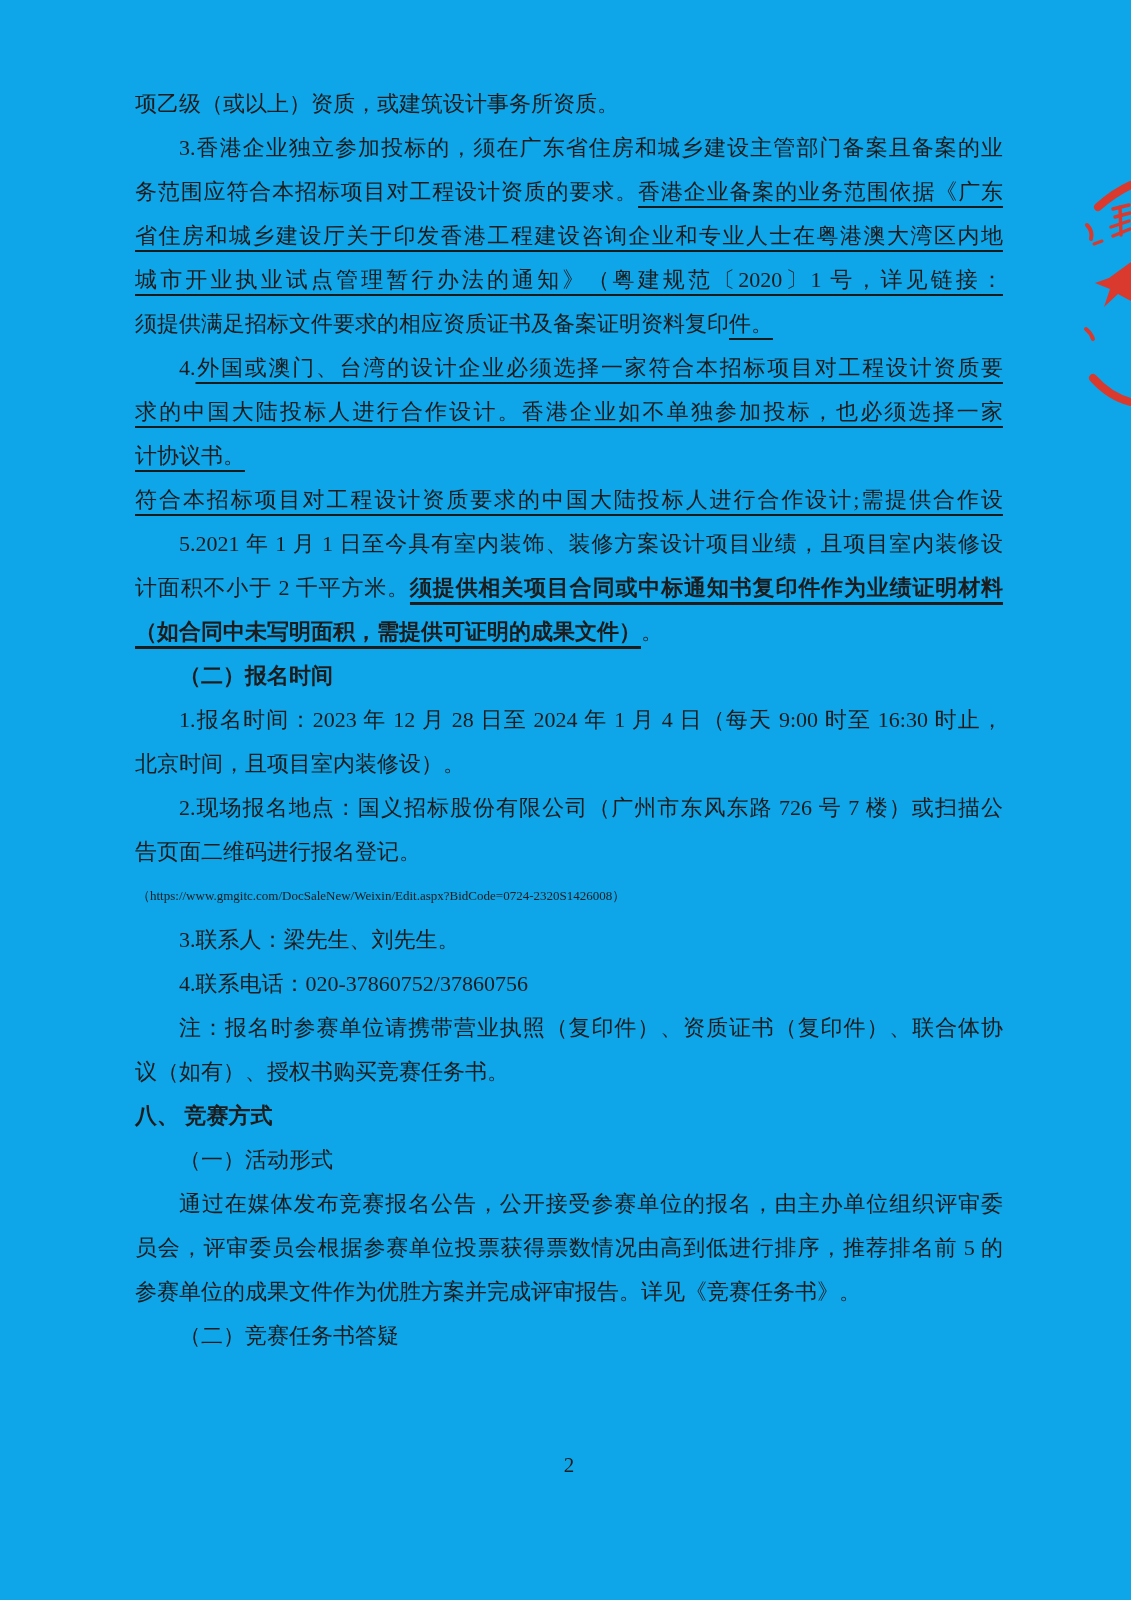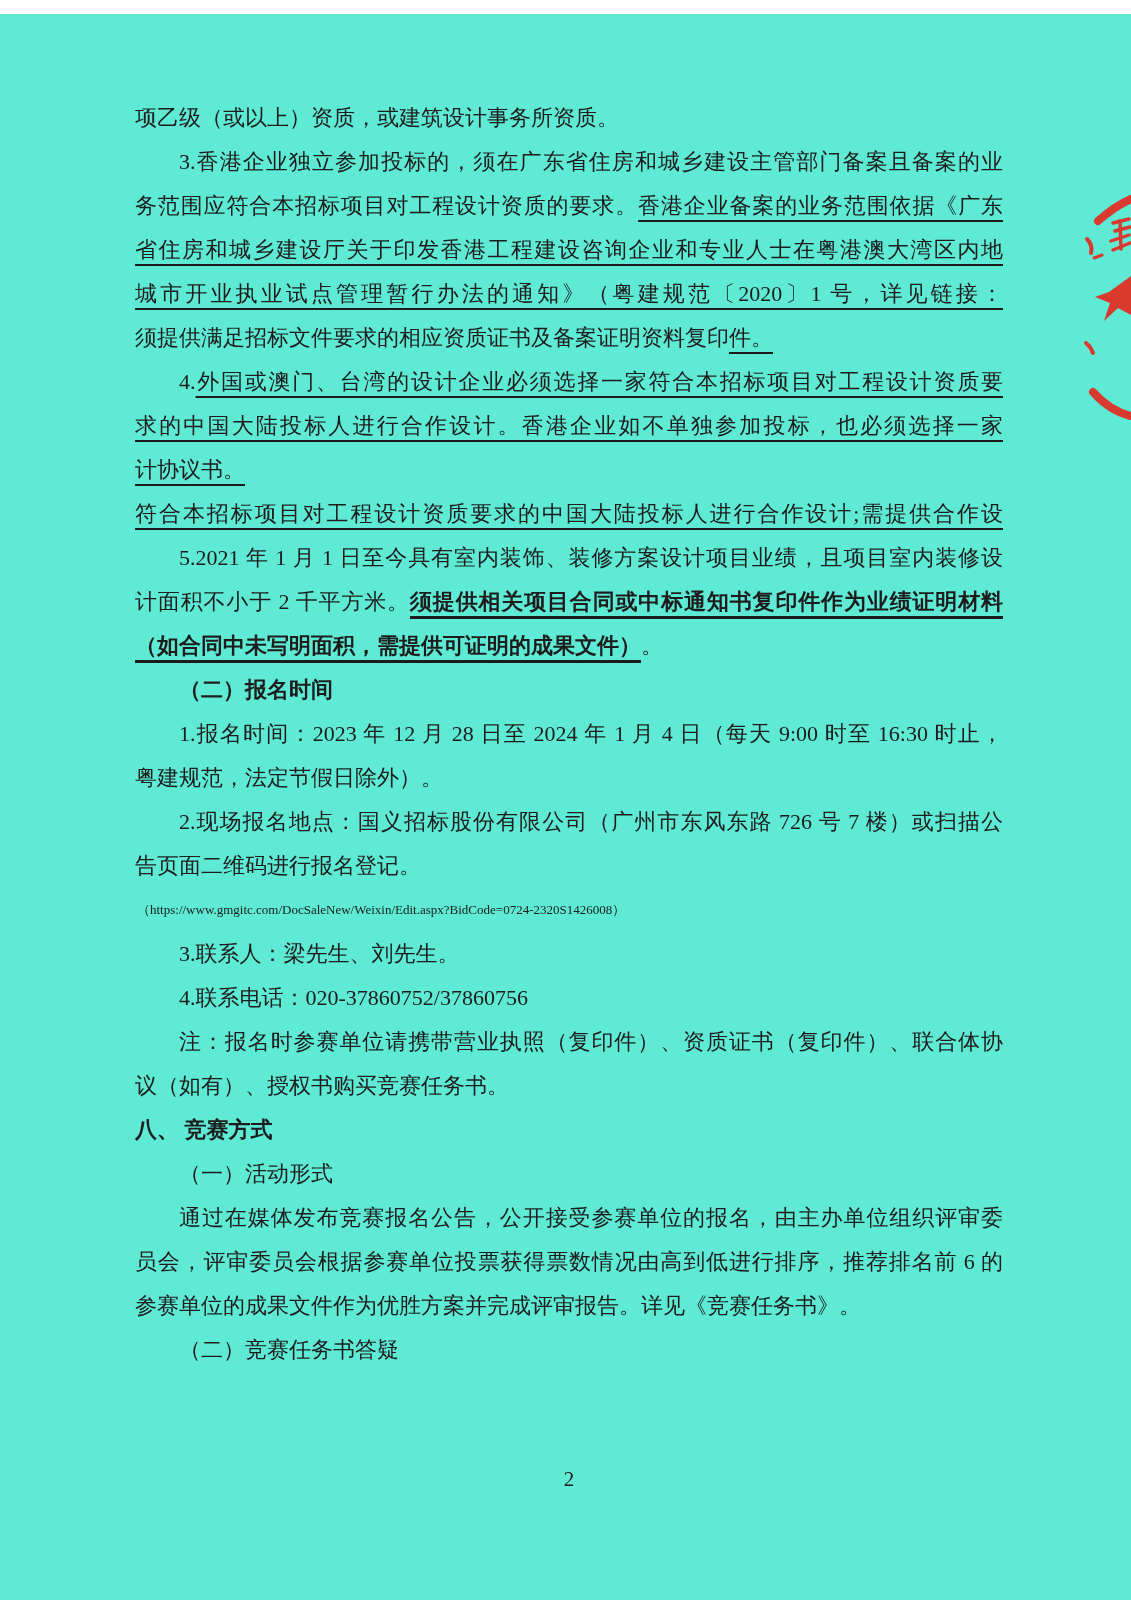--- a/index.html
+++ b/index.html
@@ -5,22 +5,21 @@
   html,body{margin:0;padding:0;}
   body{
     width:1131px;height:1600px;
     background:#ffffff;
     position:relative;
     overflow:hidden;
     font-family:"Liberation Serif","DejaVu Serif",serif;
   }
   .page{
     position:absolute;inset:0;
-    background:#5eead4;
-    margin-top:14px;
+    background:#0ea5e9;
   }
   .doc{
     position:absolute;
     left:135px;top:82px;width:868px;
     color:#1c1c1c;
     font-size:22px;
   }
   .line{
     height:44px;line-height:44px;
     white-space:nowrap;
@@ -72,32 +71,32 @@
       <div class="line"><span>须提供满足招标文件要求的相应资质证书及备案证明资料复印</span><span class="u">件。</span></div>
       <div class="line indent justify"><span>4.</span><span class="u">外国或澳门、台湾的设计企业必须选择一家符合本招标项目对工程设计资质要</span></div>
       <div class="line justify"><span class="u">求的中国大陆投标人进行合作设计。香港企业如不单独参加投标，也必须选择一家</span></div>
       <div class="line"><span class="u">计协议书。</span></div>
       <div class="line justify"><span class="u">符合本招标项目对工程设计资质要求的中国大陆投标人进行合作设计;需提供合作设</span></div>
       <div class="line indent justify"><span>5.2021 年 1 月 1 日至今具有室内装饰、装修方案设计项目业绩，且项目室内装修设</span></div>
       <div class="line justify"><span>计面积不小于 2 千平方米。</span><span class="u b">须提供相关项目合同或中标通知书复印件作为业绩证明材料</span></div>
       <div class="line"><span class="u b">（如合同中未写明面积，需提供可证明的成果文件）</span><span>。</span></div>
       <div class="line indent"><span class="b">（二）报名时间</span></div>
       <div class="line indent justify"><span>1.报名时间：2023 年 12 月 28 日至 2024 年 1 月 4 日（每天 9:00 时至 16:30 时止，</span></div>
-      <div class="line"><span>粤建规范，法定节假日除外）。</span></div>
+      <div class="line"><span>北京时间，且项目室内装修设）。</span></div>
       <div class="line indent justify"><span>2.现场报名地点：国义招标股份有限公司（广州市东风东路 726 号 7 楼）或扫描公</span></div>
       <div class="line"><span>告页面二维码进行报名登记。</span></div>
       <div class="line small"><span>（https://www.gmgitc.com/DocSaleNew/Weixin/Edit.aspx?BidCode=0724-2320S1426008）</span></div>
       <div class="line indent"><span>3.联系人：梁先生、刘先生。</span></div>
       <div class="line indent"><span>4.联系电话：020-37860752/37860756</span></div>
       <div class="line indent justify"><span>注：报名时参赛单位请携带营业执照（复印件）、资质证书（复印件）、联合体协</span></div>
       <div class="line"><span>议（如有）、授权书购买竞赛任务书。</span></div>
       <div class="line"><span class="b">八、 竞赛方式</span></div>
       <div class="line indent"><span>（一）活动形式</span></div>
       <div class="line indent justify"><span>通过在媒体发布竞赛报名公告，公开接受参赛单位的报名，由主办单位组织评审委</span></div>
-      <div class="line justify"><span>员会，评审委员会根据参赛单位投票获得票数情况由高到低进行排序，推荐排名前 6 的</span></div>
+      <div class="line justify"><span>员会，评审委员会根据参赛单位投票获得票数情况由高到低进行排序，推荐排名前 5 的</span></div>
       <div class="line"><span>参赛单位的成果文件作为优胜方案并完成评审报告。详见《竞赛任务书》。</span></div>
       <div class="line indent"><span>（二）竞赛任务书答疑</span></div>
     </div>
 
   <div class="page-number">2</div>
 
   <div class="stamp">
     <svg viewBox="0 0 56 250" xmlns="http://www.w3.org/2000/svg">
       <g stroke="#da392e" fill="none" stroke-linecap="round">
 

